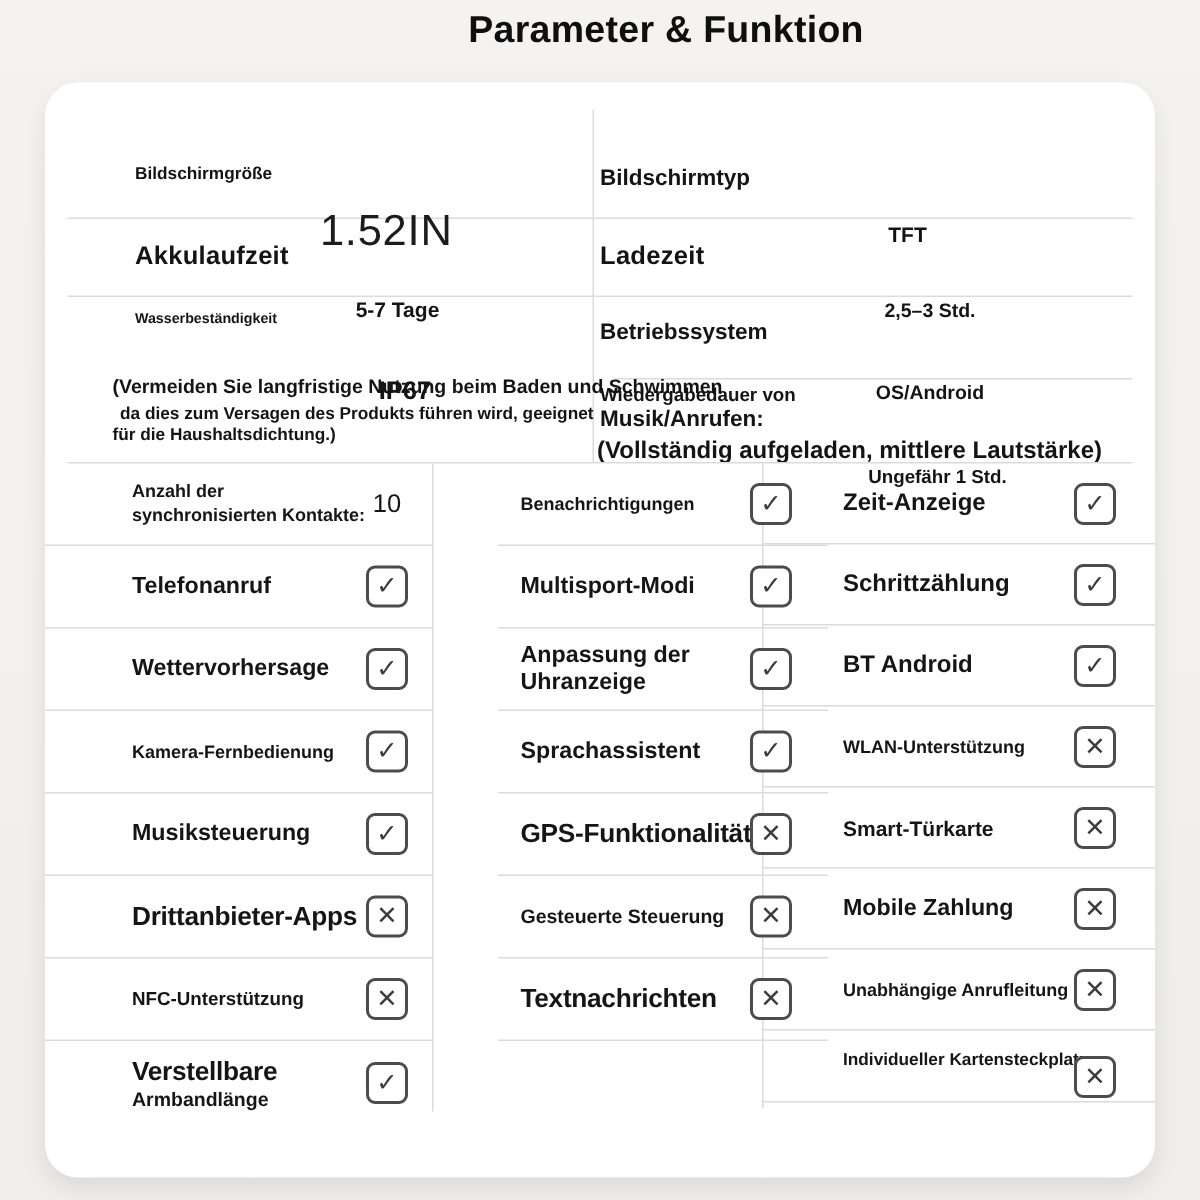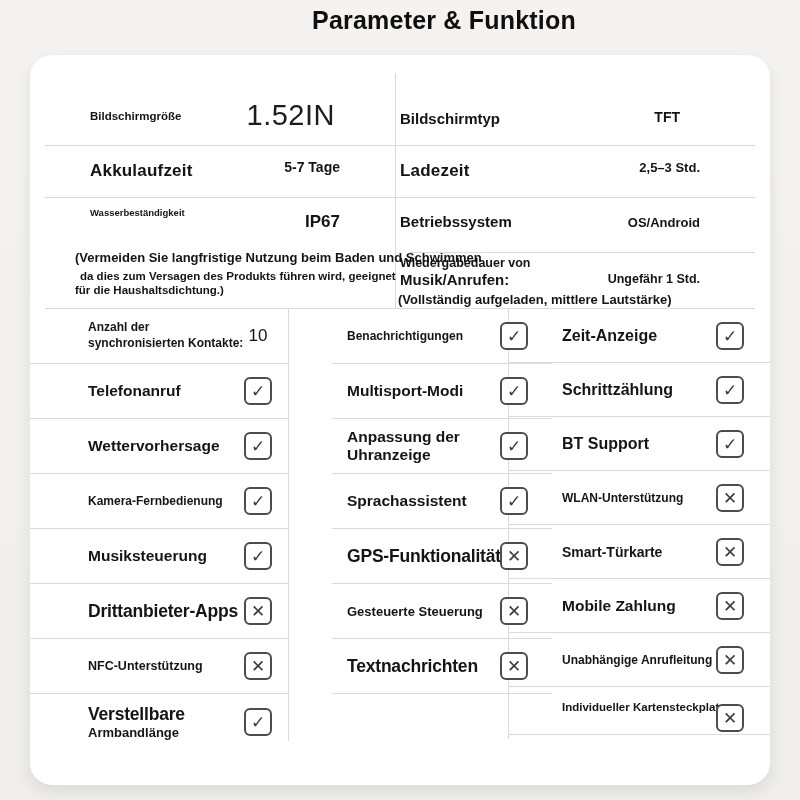--- a/index.html
+++ b/index.html
@@ -8,21 +8,21 @@
          font-family:"Liberation Sans","DejaVu Sans",sans-serif;color:#141414;}
   .page-title{position:absolute;top:6px;left:0;width:100%;text-align:center;
          font-size:25px;font-weight:700;letter-spacing:.2px;color:#0f0f0f;padding-left:44px;}
   .card{position:absolute;left:30px;top:55px;width:740px;height:730px;background:#ffffff;
          border-radius:22px;box-shadow:0 6px 16px rgba(0,0,0,.09);}
   
   .top{position:absolute;left:0;top:0;width:740px;height:253px;}
   .hline{position:absolute;left:15px;right:15px;height:1px;background:#dbdbdb;}
   .vline-top{position:absolute;left:365px;top:18px;width:1px;height:235px;background:#dbdbdb;}
   .tl{position:absolute;font-weight:700;white-space:nowrap;}
-  .tv{position:absolute;text-align:right;white-space:nowrap;}
+  .tv{position:absolute;text-align:center;white-space:nowrap;margin-top:39px;}
   .tl-small{font-size:11.5px;}
   .tl-tiny{font-size:9.5px;}
   .tl-big{font-size:17px;letter-spacing:.2px;}
   .tl-med{font-size:15px;}
   .tv-xl{font-size:29px;font-weight:400;letter-spacing:.5px;color:#1c1c1c;}
   .tv-b14{font-size:14px;font-weight:700;}
   .tv-b17{font-size:17px;font-weight:700;}
   .tv-b13{font-size:13px;font-weight:700;}
   .note-l1{position:absolute;left:45px;top:195px;font-size:13px;font-weight:700;white-space:nowrap;z-index:3;}
   .note-l2{position:absolute;left:50px;top:215px;font-size:11.5px;font-weight:700;white-space:nowrap;}
@@ -95,21 +95,21 @@
       <span class="tl tl-big" style="left:370px;top:106px">Ladezeit</span>
       <span class="tv tv-b13" style="left:510px;width:160px;top:105px">2,5–3 Std.</span>
 
       <span class="tl tl-med" style="left:370px;top:158px">Betriebssystem</span>
       <span class="tv tv-b13" style="left:510px;width:160px;top:160px">OS/Android</span>
 
       <div class="rdiv"></div>
 
       <span class="tl" style="left:370px;top:201px;font-size:12.5px">Wiedergabedauer von</span>
       <span class="tl" style="left:370px;top:216px;font-size:15px">Musik/Anrufen:</span>
-      <span class="tl" style="left:368px;top:237px;font-size:13px">(Vollständig aufgeladen, mittlere Lautstärke)</span>
+      <span class="tl" style="left:368px;top:237px;font-size:16px">(Vollständig aufgeladen, mittlere Lautstärke)</span>
       <span class="tv tv-b13" style="left:520px;width:150px;top:217px;font-size:12.5px">Ungefähr 1 Std.</span>
     </div>
 
     <div class="grid">
       <div class="grid-topline"></div>
       <div class="vline1"></div>
       <div class="vline2"></div>
 
       <div class="fcol c1">
         <div class="frow">
@@ -186,21 +186,21 @@
       <div class="fcol c3">
         <div class="frow">
           <span class="flabel md" style="font-size:16px">Zeit-Anzeige</span>
           <span class="cbx" data-mark-value="check"></span>
         </div>
         <div class="frow">
           <span class="flabel md" style="font-size:16px">Schrittzählung</span>
           <span class="cbx" data-mark-value="check"></span>
         </div>
         <div class="frow">
-          <span class="flabel md" style="font-size:16px">BT Support</span>
+          <span class="flabel md" style="font-size:16px">BT Android</span>
           <span class="cbx" data-mark-value="check"></span>
         </div>
         <div class="frow">
           <span class="flabel sm">WLAN-Unterstützung</span>
           <span class="cbx" data-mark-value="cross"></span>
         </div>
         <div class="frow">
           <span class="flabel md" style="font-size:14px">Smart-Türkarte</span>
           <span class="cbx" data-mark-value="cross"></span>
         </div>

